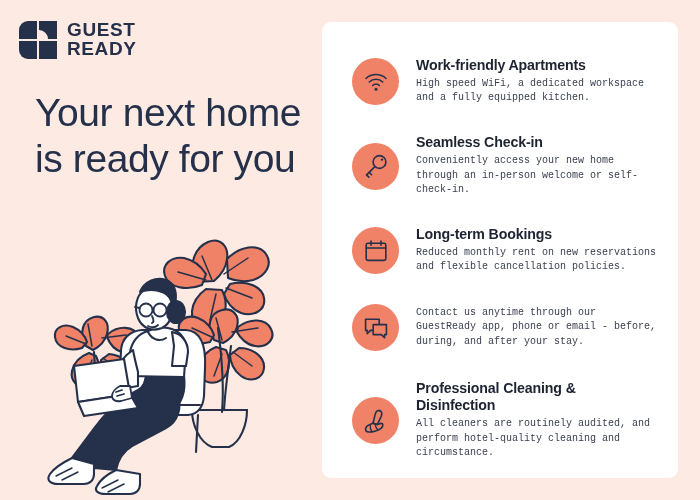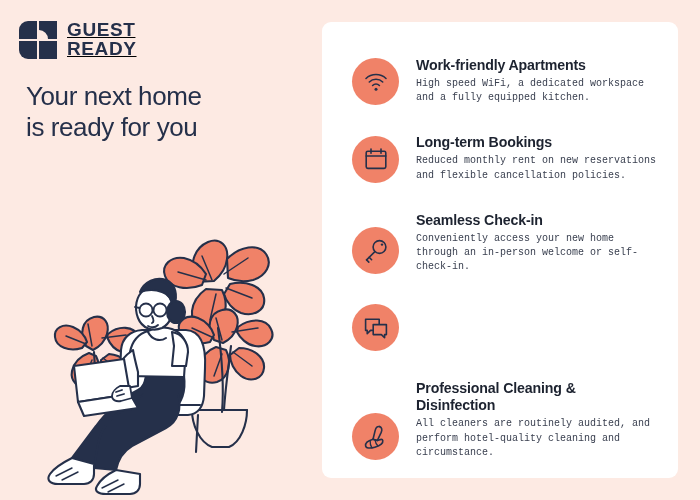--- a/index.html
+++ b/index.html
@@ -30,21 +30,20 @@
   }
 
   
   #brand-logo {
     position: absolute;
     left: 18px;
     top: 20px;
     display: flex;
     align-items: center;
     gap: 9px;
-    text-decoration: underline;
   }
   #logo-mark {
     width: 40px;
     height: 40px;
     display: block;
   }
   #logo-wordmark {
     display: flex;
     flex-direction: column;
     line-height: 0.98;
@@ -56,24 +55,24 @@
     letter-spacing: 0.6px;
     color: #25304a;
   }
 
   
   #headline {
     position: absolute;
     left: 18px;
     top: 73px;
     width: 290px;
-    margin: 8px;
+    margin: 17px;
     font-family: "Liberation Sans", sans-serif;
     font-weight: 400;
-    font-size: 26px;
+    font-size: 39px;
     line-height: 1.18;
     letter-spacing: -0.4px;
     color: #25304a;
     white-space: pre-line;
   }
 
   
   #subcopy {
     position: absolute;
     left: 19px;
@@ -102,21 +101,21 @@
     top: 22px;
     width: 356px;
     height: 456px;
     background: #ffffff;
     border-radius: 9px;
     box-sizing: border-box;
     padding: 34px 20px 20px 30px;
   }
   .feature-row {
     display: flex;
-    align-items: flex-end;
+    align-items: center;
     gap: 17px;
     margin-bottom: 28px;
   }
   .feature-row:last-child { margin-bottom: 4px; }
   .feature-icon-circle {
     flex: 0 0 auto;
     width: 47px;
     height: 47px;
     border-radius: 50%;
     background: #f08268;
@@ -311,61 +310,62 @@
       <div class="feature-text">
         <p class="feature-title">Work-friendly Apartments</p>
         <p class="feature-desc">High speed WiFi, a dedicated workspace and a fully equipped kitchen.</p>
       </div>
     </div>
 
     <div class="feature-row">
       <div class="feature-icon-circle">
         <svg width="26" height="26" viewBox="0 0 26 26">
           <g fill="none" stroke="#25304a" stroke-width="1.6" stroke-linecap="round" stroke-linejoin="round">
+            <circle cx="16.5" cy="9" r="6.4"></circle>
+            <path d="M11.9 13.6 L3.6 21.9"></path>
+            <path d="M6.2 19.3 L8.6 21.7"></path>
+            <path d="M3.6 21.9 L5.8 24.1"></path>
+          </g>
+          <circle cx="19" cy="6.6" r="1.2" fill="#25304a"></circle>
+        </svg>
+      </div>
+      <div class="feature-text">
+        <p class="feature-title">Seamless Check-in</p>
+        <p class="feature-desc">Conveniently access your new home through an in-person welcome or self-check-in.</p>
+      </div>
+    </div>
+
+    <div class="feature-row">
+      <div class="feature-icon-circle">
+        <svg width="26" height="26" viewBox="0 0 26 26">
+          <g fill="none" stroke="#25304a" stroke-width="1.6" stroke-linecap="round" stroke-linejoin="round">
             <rect x="3.2" y="5.2" width="19.6" height="17.2" rx="1.6"></rect>
             <path d="M3.2 10 L22.8 10"></path>
             <path d="M8 3 L8 7.2"></path>
             <path d="M18 3 L18 7.2"></path>
           </g>
         </svg>
       </div>
       <div class="feature-text">
         <p class="feature-title">Long-term Bookings</p>
         <p class="feature-desc">Reduced monthly rent on new reservations and flexible cancellation policies.</p>
       </div>
     </div>
 
     <div class="feature-row">
       <div class="feature-icon-circle">
         <svg width="26" height="26" viewBox="0 0 26 26">
-          <g fill="none" stroke="#25304a" stroke-width="1.6" stroke-linecap="round" stroke-linejoin="round">
-            <circle cx="16.5" cy="9" r="6.4"></circle>
-            <path d="M11.9 13.6 L3.6 21.9"></path>
-            <path d="M6.2 19.3 L8.6 21.7"></path>
-            <path d="M3.6 21.9 L5.8 24.1"></path>
-          </g>
-          <circle cx="19" cy="6.6" r="1.2" fill="#25304a"></circle>
-        </svg>
-      </div>
-      <div class="feature-text">
-        <p class="feature-title">Seamless Check-in</p>
-        <p class="feature-desc">Conveniently access your new home through an in-person welcome or self-check-in.</p>
-      </div>
-    </div>
-
-    <div class="feature-row">
-      <div class="feature-icon-circle">
-        <svg width="26" height="26" viewBox="0 0 26 26">
           <g fill="#f08268" stroke="#25304a" stroke-width="1.6" stroke-linecap="round" stroke-linejoin="round">
             <path d="M9.5 15.4 L7.5 15.4 L4.2 18.6 L4.2 15.4 L2.6 15.4 L2.6 4.2 L16.2 4.2 L16.2 10"></path>
             <path d="M10.2 9.6 L23.4 9.6 L23.4 19.6 L21.6 19.6 L21.6 22.8 L18.4 19.6 L10.2 19.6 Z"></path>
           </g>
         </svg>
       </div>
       <div class="feature-text">
+        <p class="feature-desc">Contact us anytime through our GuestReady app, phone or email - before, during, and after your stay.</p>
       </div>
     </div>
 
     <div class="feature-row">
       <div class="feature-icon-circle">
         <svg width="26" height="26" viewBox="0 0 26 26">
           <g fill="none" stroke="#25304a" stroke-width="1.6" stroke-linecap="round" stroke-linejoin="round">
             <path d="M16.6 2.6 C18.8 3.4 19.4 5.6 18.2 8.4 L14.4 16.4"></path>
             <path d="M16.6 2.6 C14.4 2.2 12.9 3.6 12.2 6.4 L10 15.2"></path>
             <path d="M10 15.2 L14.4 16.4"></path>

